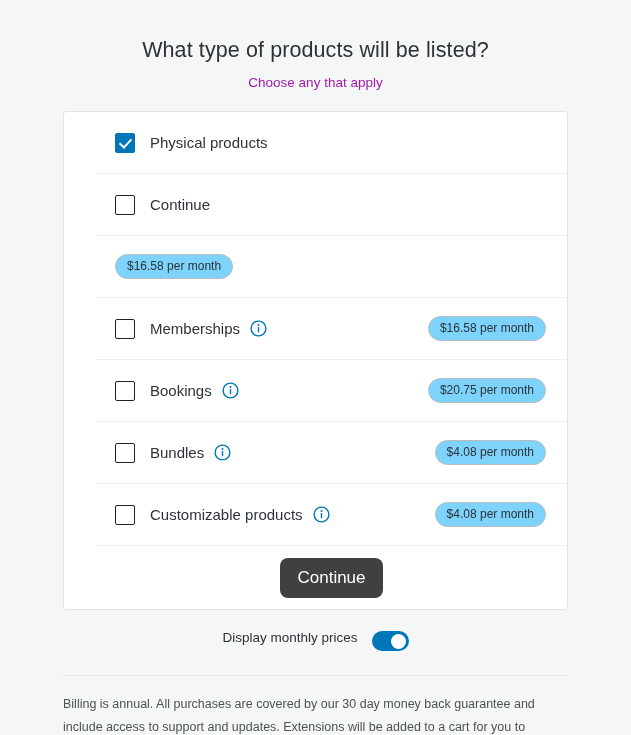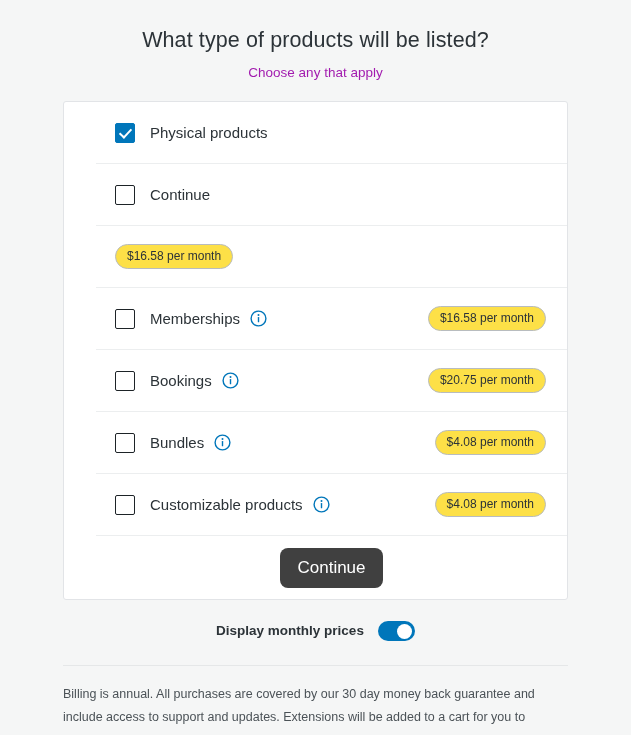--- a/index.html
+++ b/index.html
@@ -19,20 +19,21 @@
     position: relative;
     width: 631px;
     height: 735px;
     box-sizing: border-box;
   }
 
   
   .header {
     padding-top: 27px;
     text-align: center;
+    margin-top: 10px;
   }
   .header h1 {
     margin: 0;
     font-size: 21.5px;
     font-weight: 400;
     color: #2c3338;
     letter-spacing: 0.1px;
     line-height: 1.3;
   }
   .header .subtitle {
@@ -120,21 +121,21 @@
 
   .price-badge {
     flex: 0 0 auto;
     border: 1px solid #b8bcbf;
     border-radius: 14px;
     padding: 5px 11px 6px;
     font-size: 12px;
     color: #2c3338;
     line-height: 1;
     white-space: nowrap;
-    background: #fde047;
+    background: #7dd3fc;
   }
 
   
   .continue-row {
     display: flex;
     align-items: center;
     justify-content: center;
     height: 63px;
     box-sizing: border-box;
   }
@@ -150,23 +151,22 @@
     cursor: pointer;
   }
 
   
   .toggle-row {
     position: absolute;
     left: 0;
     top: 621px;
     width: 631px;
     display: flex;
-    align-items: center;
+    align-items: flex-start;
     justify-content: center;
-    font-weight: bold;
   }
   .toggle-label {
     font-size: 13.5px;
     color: #2c3338;
     line-height: 1;
   }
   .toggle {
     position: relative;
     margin-left: 14px;
     width: 37px;

